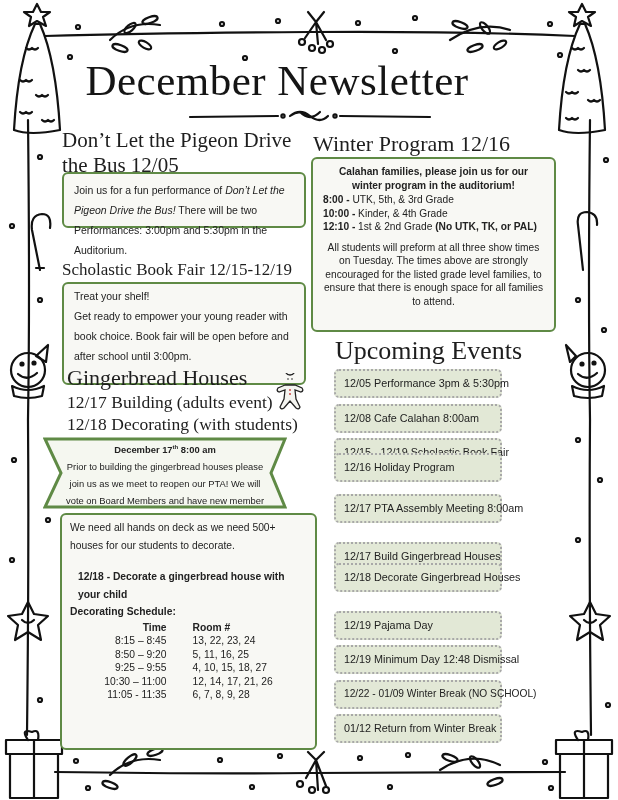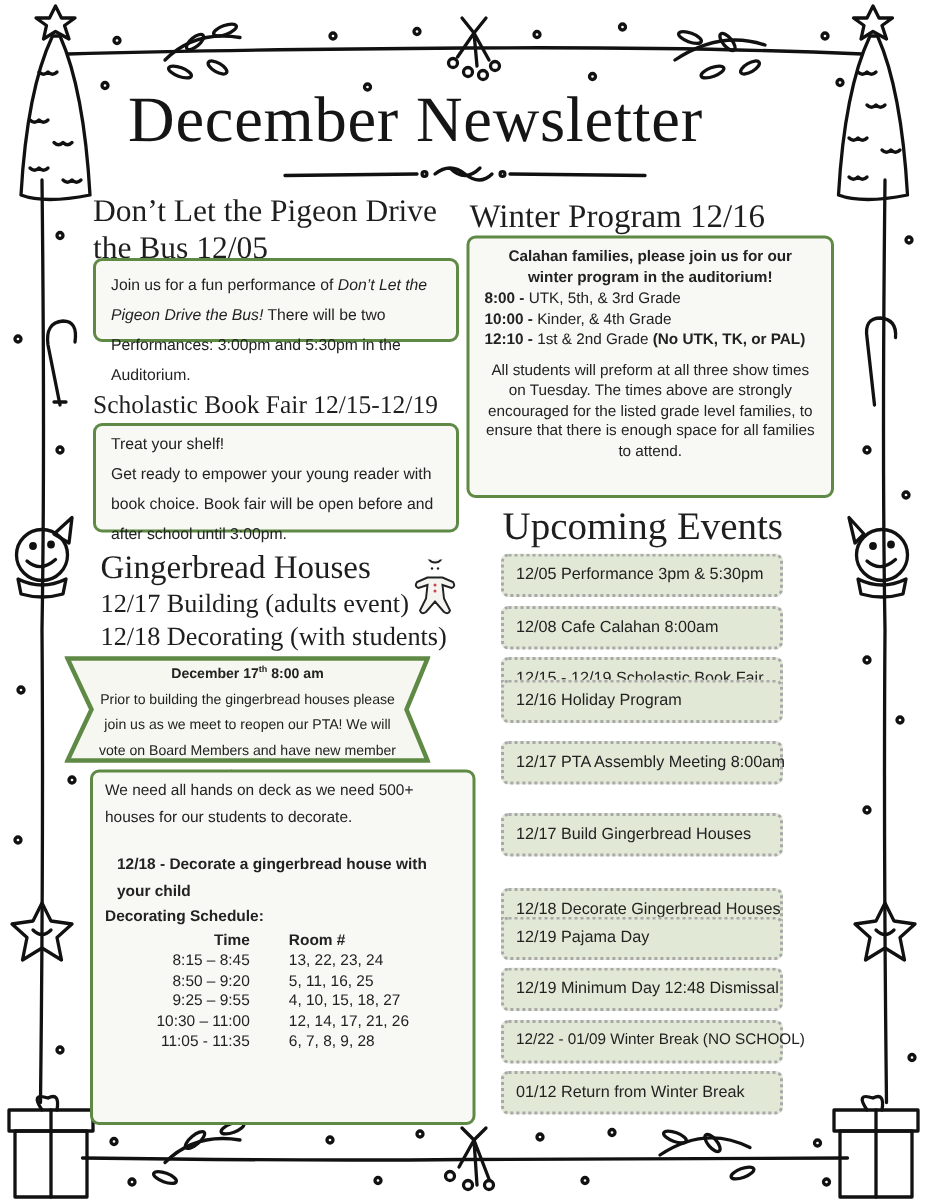--- a/index.html
+++ b/index.html
@@ -17,21 +17,21 @@
 
   .box {
     position: absolute; background: #f8f8f4; border: 2.5px solid #5f8a45; border-radius: 6px;
     font-size: 10.5px; line-height: 20px; color: #222;
   }
 
   #pigeon-head { left: 62px; top: 128px; font-size: 21px; width: 240px; }
   #pigeon-box { left: 62px; top: 172px; width: 244px; height: 56px; padding: 6px 10px; }
 
   #bookfair-head { left: 62px; top: 260px; font-size: 17px; }
-  #bookfair-box { left: 62px; top: 282px; width: 244px; height: 73px; padding: 2px 10px; }
+  #bookfair-box { left: 62px; top: 282px; width: 244px; height: 103px; padding: 2px 10px; }
 
   #winter-head { left: 313px; top: 131px; font-size: 22px; }
   #winter-box { left: 311px; top: 157px; width: 245px; height: 175px; padding: 6px 10px; font-size: 10.2px; line-height: 13.5px; }
   #winter-box .center { text-align: center; }
   #winter-box b { font-weight: 700; }
   #winter-box .sched { margin-top: 1px; }
   #winter-box .note { margin-top: 7px; text-align: center; }
 
   #ginger-head { left: 67px; top: 365px; font-size: 22px; }
   #ginger-sub1 { left: 67px; top: 392px; font-size: 17.5px; }
@@ -47,21 +47,21 @@
   #build-box .b { font-weight: 700; }
   #build-box .center { text-align: left; }
   #sched-table { margin: 0 auto; border-collapse: collapse; font-size: 10.3px; line-height: 13.5px; }
   #sched-table th { font-weight: 700; padding: 0 6px; }
   #sched-table td { padding: 0 6px; }
   #sched-table th:first-child, #sched-table td:first-child { text-align: right; padding-right: 20px; }
   #sched-table th:last-child, #sched-table td:last-child { text-align: left; }
 
   #upcoming-head { left: 335px; top: 335px; font-size: 26px; }
   .event {
-    position: absolute; left: 334px; width: 188px; height: 29px;
+    position: absolute; left: 334px; width: 168px; height: 29px;
     background: #e2e8d6; border: 2.5px dotted #a8a8a8; border-radius: 5px;
     font-size: 10.8px; line-height: 24px; padding-left: 8px; color: #222; white-space: nowrap;
   }
 
   .gingerman { position: absolute; left: 275px; top: 373px; width: 30px; height: 38px; }
 </style>
 </head>
 <body>
 
 <svg class="frame-svg" viewBox="0 0 618 800" xmlns="http://www.w3.org/2000/svg">
@@ -286,17 +286,17 @@
   </table>
 </div>
 
 <div id="upcoming-head" class="heading">Upcoming Events</div>
 <div class="event" style="top:369px;">12/05 Performance 3pm &amp; 5:30pm</div>
 <div class="event" style="top:404px;">12/08 Cafe Calahan 8:00am</div>
 <div class="event" style="top:438px;">12/15 - 12/19 Scholastic Book Fair</div>
 <div class="event" style="top:453px;">12/16 Holiday Program</div>
 <div class="event" style="top:494px;">12/17 PTA Assembly Meeting 8:00am</div>
 <div class="event" style="top:542px;">12/17  Build Gingerbread Houses</div>
-<div class="event" style="top:592px;">12/18 Decorate Gingerbread Houses</div>
+<div class="event" style="top:563px;">12/18 Decorate Gingerbread Houses</div>
 <div class="event" style="top:611px;">12/19 Pajama Day</div>
 <div class="event" style="top:645px;">12/19 Minimum Day 12:48 Dismissal</div>
 <div class="event" style="top:680px; font-size:10.2px;">12/22 - 01/09 Winter Break (NO SCHOOL)</div>
 <div class="event" style="top:714px;">01/12 Return from Winter Break</div>
 
 </body></html>

